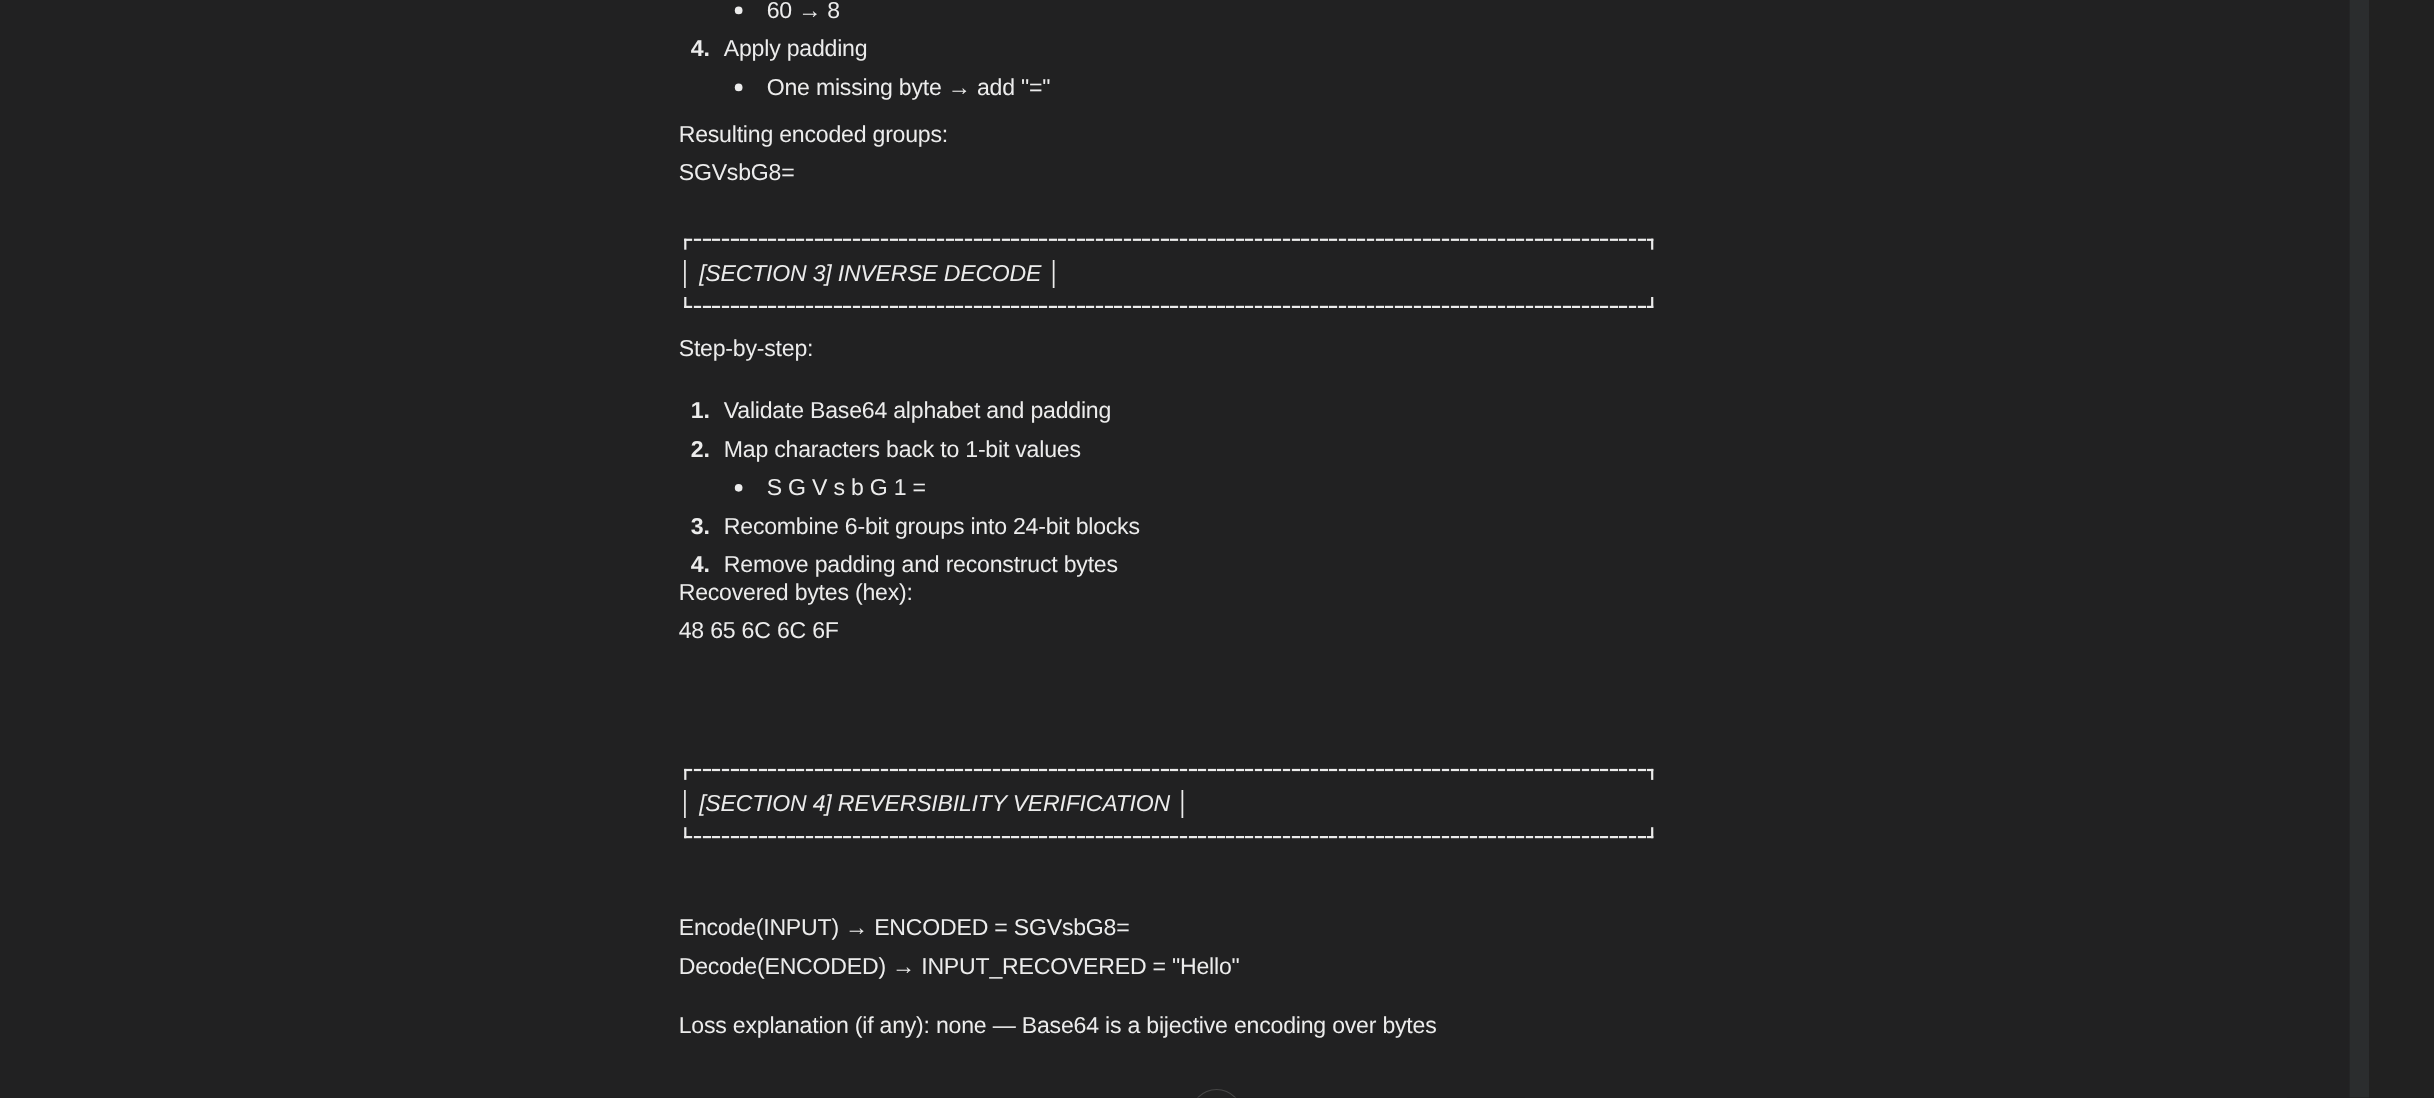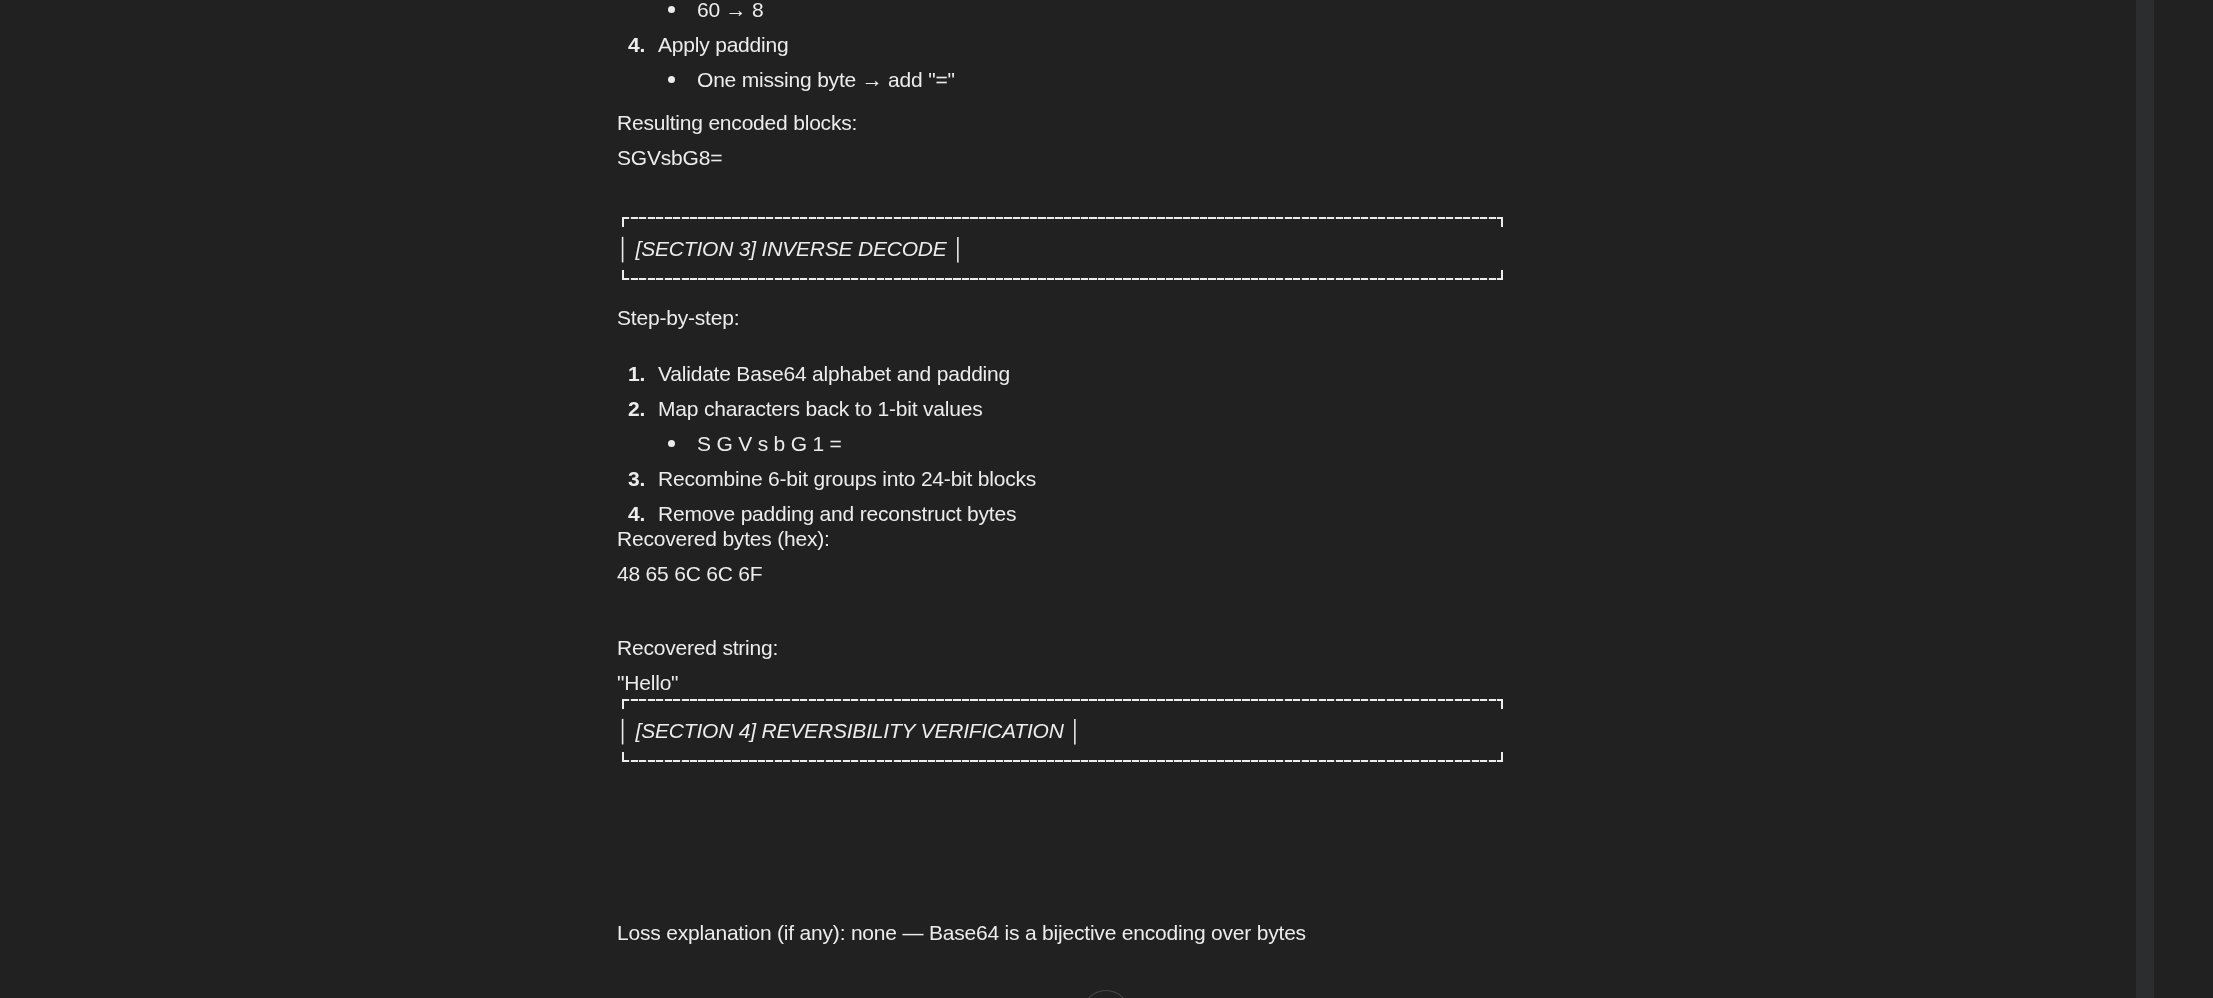--- a/index.html
+++ b/index.html
@@ -74,21 +74,21 @@
       <span class="ol-marker">4.</span>
       <span>Apply padding</span>
     </div>
     <div class="ul-row">
       <span class="dot"></span>
       <span>One missing byte → add "="</span>
     </div>
   </div>
 
   <div class="block" style="top:105px">
-    <div class="tline">Resulting encoded blocks:</div>
+    <div class="tline">Resulting encoded groups:</div>
     <div class="tline">SGVsbG8=</div>
   </div>
 
   <div class="block abox" style="top:202px">
     <div class="row top">
       <div class="hline">
         <span class="tick l"></span>
         <span class="tick r"></span>
       </div>
     </div>
@@ -130,24 +130,20 @@
       <span class="ol-marker">4.</span>
       <span>Remove padding and reconstruct bytes</span>
     </div>
   </div>
 
   <div class="block" style="top:521px">
     <div class="tline">Recovered bytes (hex):</div>
     <div class="tline">48 65 6C 6C 6F</div>
   </div>
 
-  <div class="block" style="top:630px">
-    <div class="tline">Recovered string:</div>
-    <div class="tline">"Hello"</div>
-  </div>
 
   <div class="block abox" style="top:684px">
     <div class="row top">
       <div class="hline">
         <span class="tick l"></span>
         <span class="tick r"></span>
       </div>
     </div>
     <div class="row mid">
       <span class="mid-bar">│</span>
@@ -155,20 +151,24 @@
       <span class="mid-bar">│</span>
     </div>
     <div class="row bot">
       <div class="hline">
         <span class="tick l"></span>
         <span class="tick r"></span>
       </div>
     </div>
   </div>
 
+  <div class="block" style="top:826px">
+    <div class="tline">Encode(INPUT) → ENCODED = SGVsbG8=</div>
+    <div class="tline">Decode(ENCODED) → INPUT_RECOVERED = "Hello"</div>
+  </div>
 
   <div class="block" style="top:915px">
     <div class="tline">Loss explanation (if any): none — Base64 is a bijective encoding over bytes</div>
   </div>
 
   <button class="scroll-btn">
     
   </button>
 
   <div class="scroll-strip"></div>

